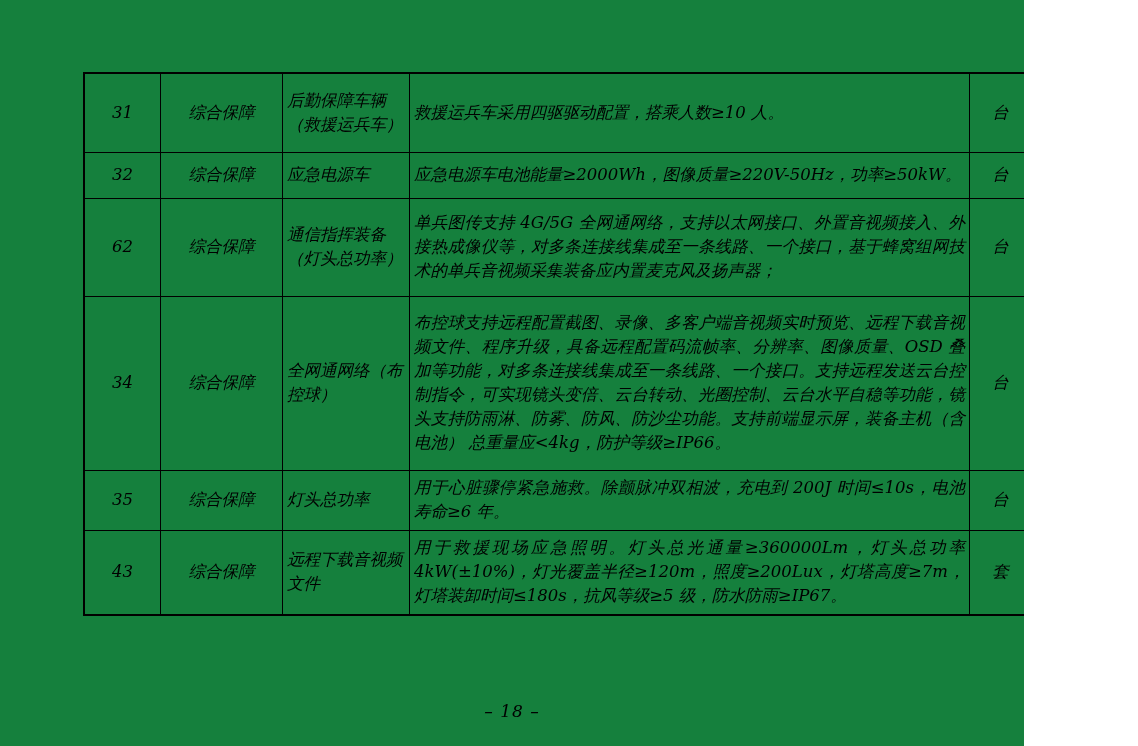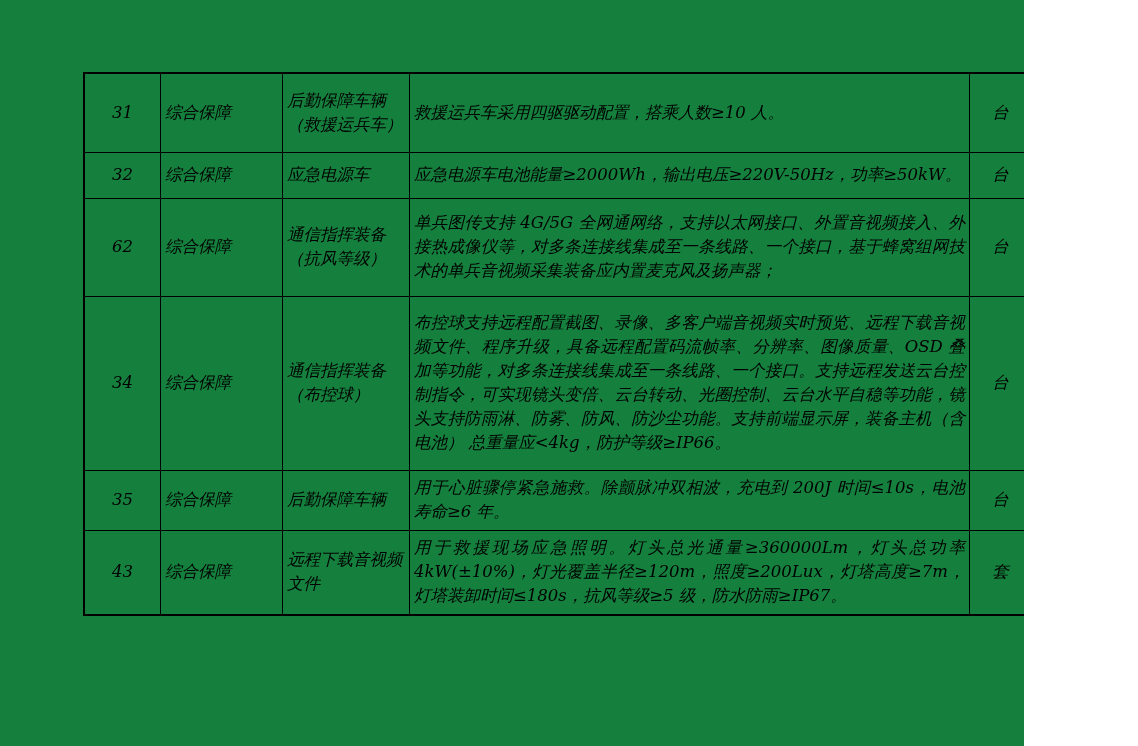--- a/index.html
+++ b/index.html
@@ -28,21 +28,21 @@
   }
   table.equip td {
     border: 1px solid #000;
     vertical-align: middle;
     font-size: 16.5px;
     line-height: 24px;
     padding: 2px 4px;
     overflow: hidden;
   }
   td.c-seq  { width: 67px;  text-align: center; }
-  td.c-cat  { width: 113px; }
+  td.c-cat  { width: 113px; text-align: center; }
   td.c-name { width: 118px; padding: 2px 6px; }
   td.c-spec { width: 551px; text-align: justify; text-justify: inter-ideograph; padding: 2px 7px 2px 6px; }
   td.c-unit { width: 53px;  text-align: center; }
   td.c-qty  { width: 102px; text-align: center; }
   tr.r31 { height: 79px; }
   tr.r32 { height: 46px; }
   tr.r33 { height: 98px; }
   tr.r34 { height: 174px; }
   tr.r35 { height: 60px; }
   tr.r36 { height: 85px; }
@@ -69,53 +69,54 @@
         <td class="c-cat">综合保障</td>
         <td class="c-name">后勤保障车辆（救援运兵车）</td>
         <td class="c-spec">救援运兵车采用四驱驱动配置，搭乘人数≥10 人。</td>
         <td class="c-unit">台</td>
         <td class="c-qty">40</td>
       </tr>
       <tr class="r32">
         <td class="c-seq">32</td>
         <td class="c-cat">综合保障</td>
         <td class="c-name">应急电源车</td>
-        <td class="c-spec">应急电源车电池能量≥2000Wh，输出电压≥220V-50Hz，功率≥50kW。</td>
+        <td class="c-spec">应急电源车电池能量≥2000Wh，图像质量≥220V-50Hz，功率≥50kW。</td>
         <td class="c-unit">台</td>
         <td class="c-qty">46</td>
       </tr>
       <tr class="r33">
         <td class="c-seq">62</td>
         <td class="c-cat">综合保障</td>
-        <td class="c-name">通信指挥装备（抗风等级）</td>
+        <td class="c-name">通信指挥装备（灯头总功率）</td>
         <td class="c-spec">单兵图传支持 4G/5G 全网通网络，支持以太网接口、外置音视频接入、外接热成像仪等，对多条连接线集成至一条线路、一个接口，基于蜂窝组网技术的单兵音视频采集装备应内置麦克风及扬声器；</td>
         <td class="c-unit">台</td>
         <td class="c-qty">1</td>
       </tr>
       <tr class="r34">
         <td class="c-seq">34</td>
         <td class="c-cat">综合保障</td>
-        <td class="c-name">通信指挥装备（布控球）</td>
+        <td class="c-name">全网通网络（布控球）</td>
         <td class="c-spec">布控球支持远程配置截图、录像、多客户端音视频实时预览、远程下载音视频文件、程序升级，具备远程配置码流帧率、分辨率、图像质量、OSD 叠加等功能，对多条连接线集成至一条线路、一个接口。支持远程发送云台控制指令，可实现镜头变倍、云台转动、光圈控制、云台水平自稳等功能，镜头支持防雨淋、防雾、防风、防沙尘功能。支持前端显示屏，装备主机（含电池） 总重量应&lt;4kg，防护等级≥IP66。</td>
         <td class="c-unit">台</td>
         <td class="c-qty">1.5</td>
       </tr>
       <tr class="r35">
         <td class="c-seq">35</td>
         <td class="c-cat">综合保障</td>
-        <td class="c-name">后勤保障车辆</td>
+        <td class="c-name">灯头总功率</td>
         <td class="c-spec">用于心脏骤停紧急施救。除颤脉冲双相波，充电到 200J 时间≤10s，电池寿命≥6 年。</td>
         <td class="c-unit">台</td>
         <td class="c-qty">4</td>
       </tr>
       <tr class="r36">
         <td class="c-seq">43</td>
         <td class="c-cat">综合保障</td>
         <td class="c-name">远程下载音视频文件</td>
         <td class="c-spec">用于救援现场应急照明。灯头总光通量≥360000Lm，灯头总功率 4kW(±10%)，灯光覆盖半径≥120m，照度≥200Lux，灯塔高度≥7m，灯塔装卸时间≤180s，抗风等级≥5 级，防水防雨≥IP67。</td>
         <td class="c-unit">套</td>
         <td class="c-qty">60</td>
       </tr>
     </tbody>
   </table>
 
+  <div class="footer">– 18 –</div>
 
 </div>
 
 </body></html>

